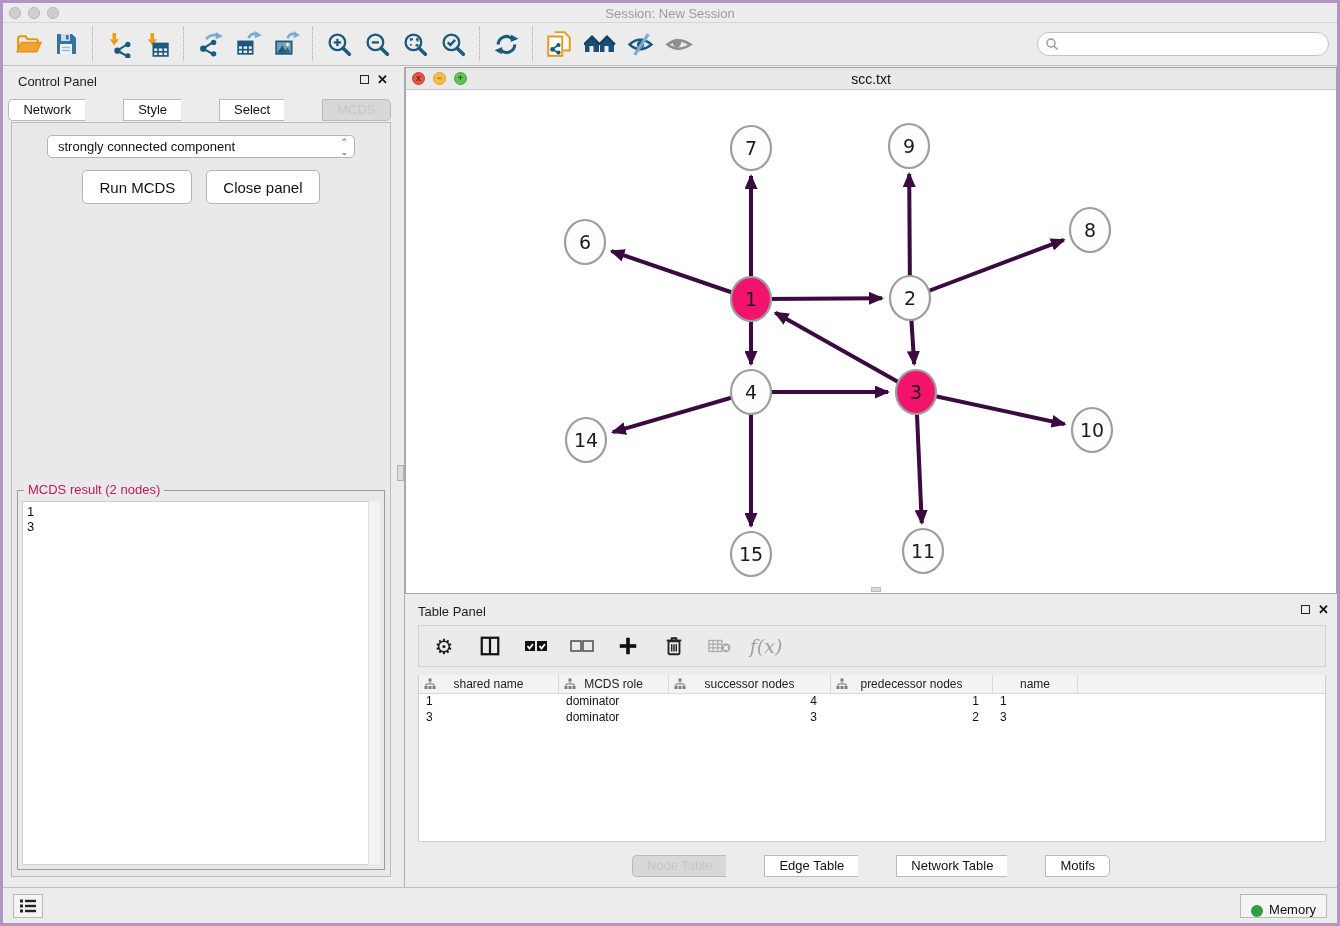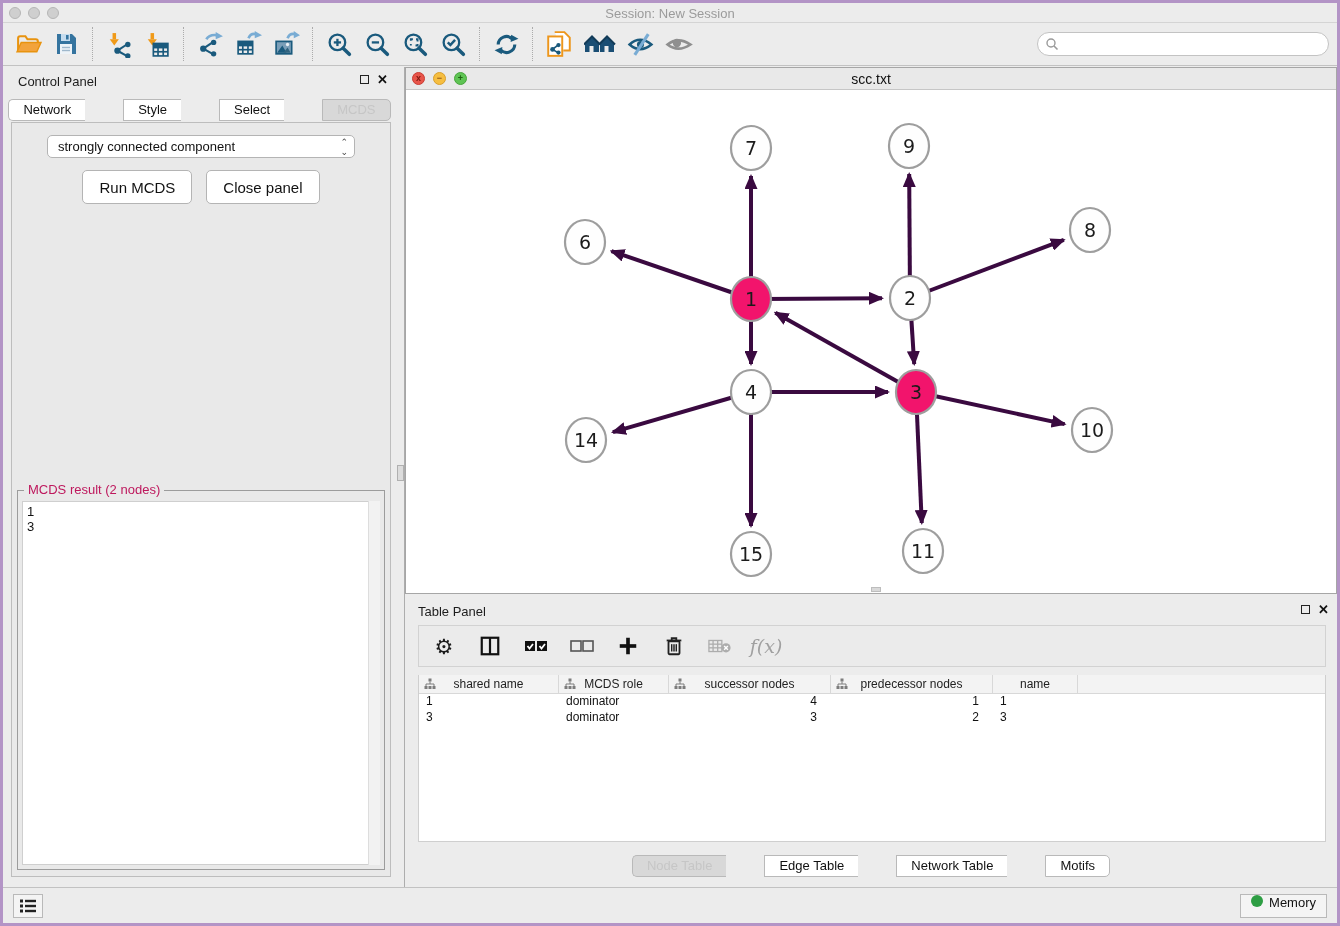--- a/index.html
+++ b/index.html
@@ -101,21 +101,21 @@
   .td.left { padding-left:7px; text-align:left; }
   .td.right { padding-right:14px; text-align:right; }
   .bottom-tabs { position:absolute; left:0; right:0; bottom:10px; display:flex; justify-content:center; }
 
   
   .statusbar { position:absolute; left:0; right:0; bottom:0; height:36px; background:#ECECEC;
                border-top:1px solid #C2C2C2; }
   .status-left-btn { position:absolute; left:10px; top:6px; width:30px; height:24px; background:#F4F4F4;
                      border:1px solid #B9B9B9; display:flex; align-items:center; justify-content:center; }
   .memory-btn { position:absolute; right:10px; top:6px; height:24px; padding:0 10px; background:#F4F4F4;
-                border:1px solid #B9B9B9; display:flex; align-items:flex-start; gap:6px; font-size:13px; color:#111; }
+                border:1px solid #B9B9B9; display:flex; align-items:flex-end; gap:6px; font-size:13px; color:#111; }
   .memdot { width:12px; height:12px; border-radius:50%; background:#2E9E44; }
   .gear-glyph { font-size:21px; color:#1c1c1c; line-height:21px; }
   .fx { font-family:"DejaVu Serif",serif; font-style:italic; font-size:19px; color:#A0A0A0; }
 </style>
 </head>
 <body>
 
 <div class="app">
 
   <div class="titlebar">

